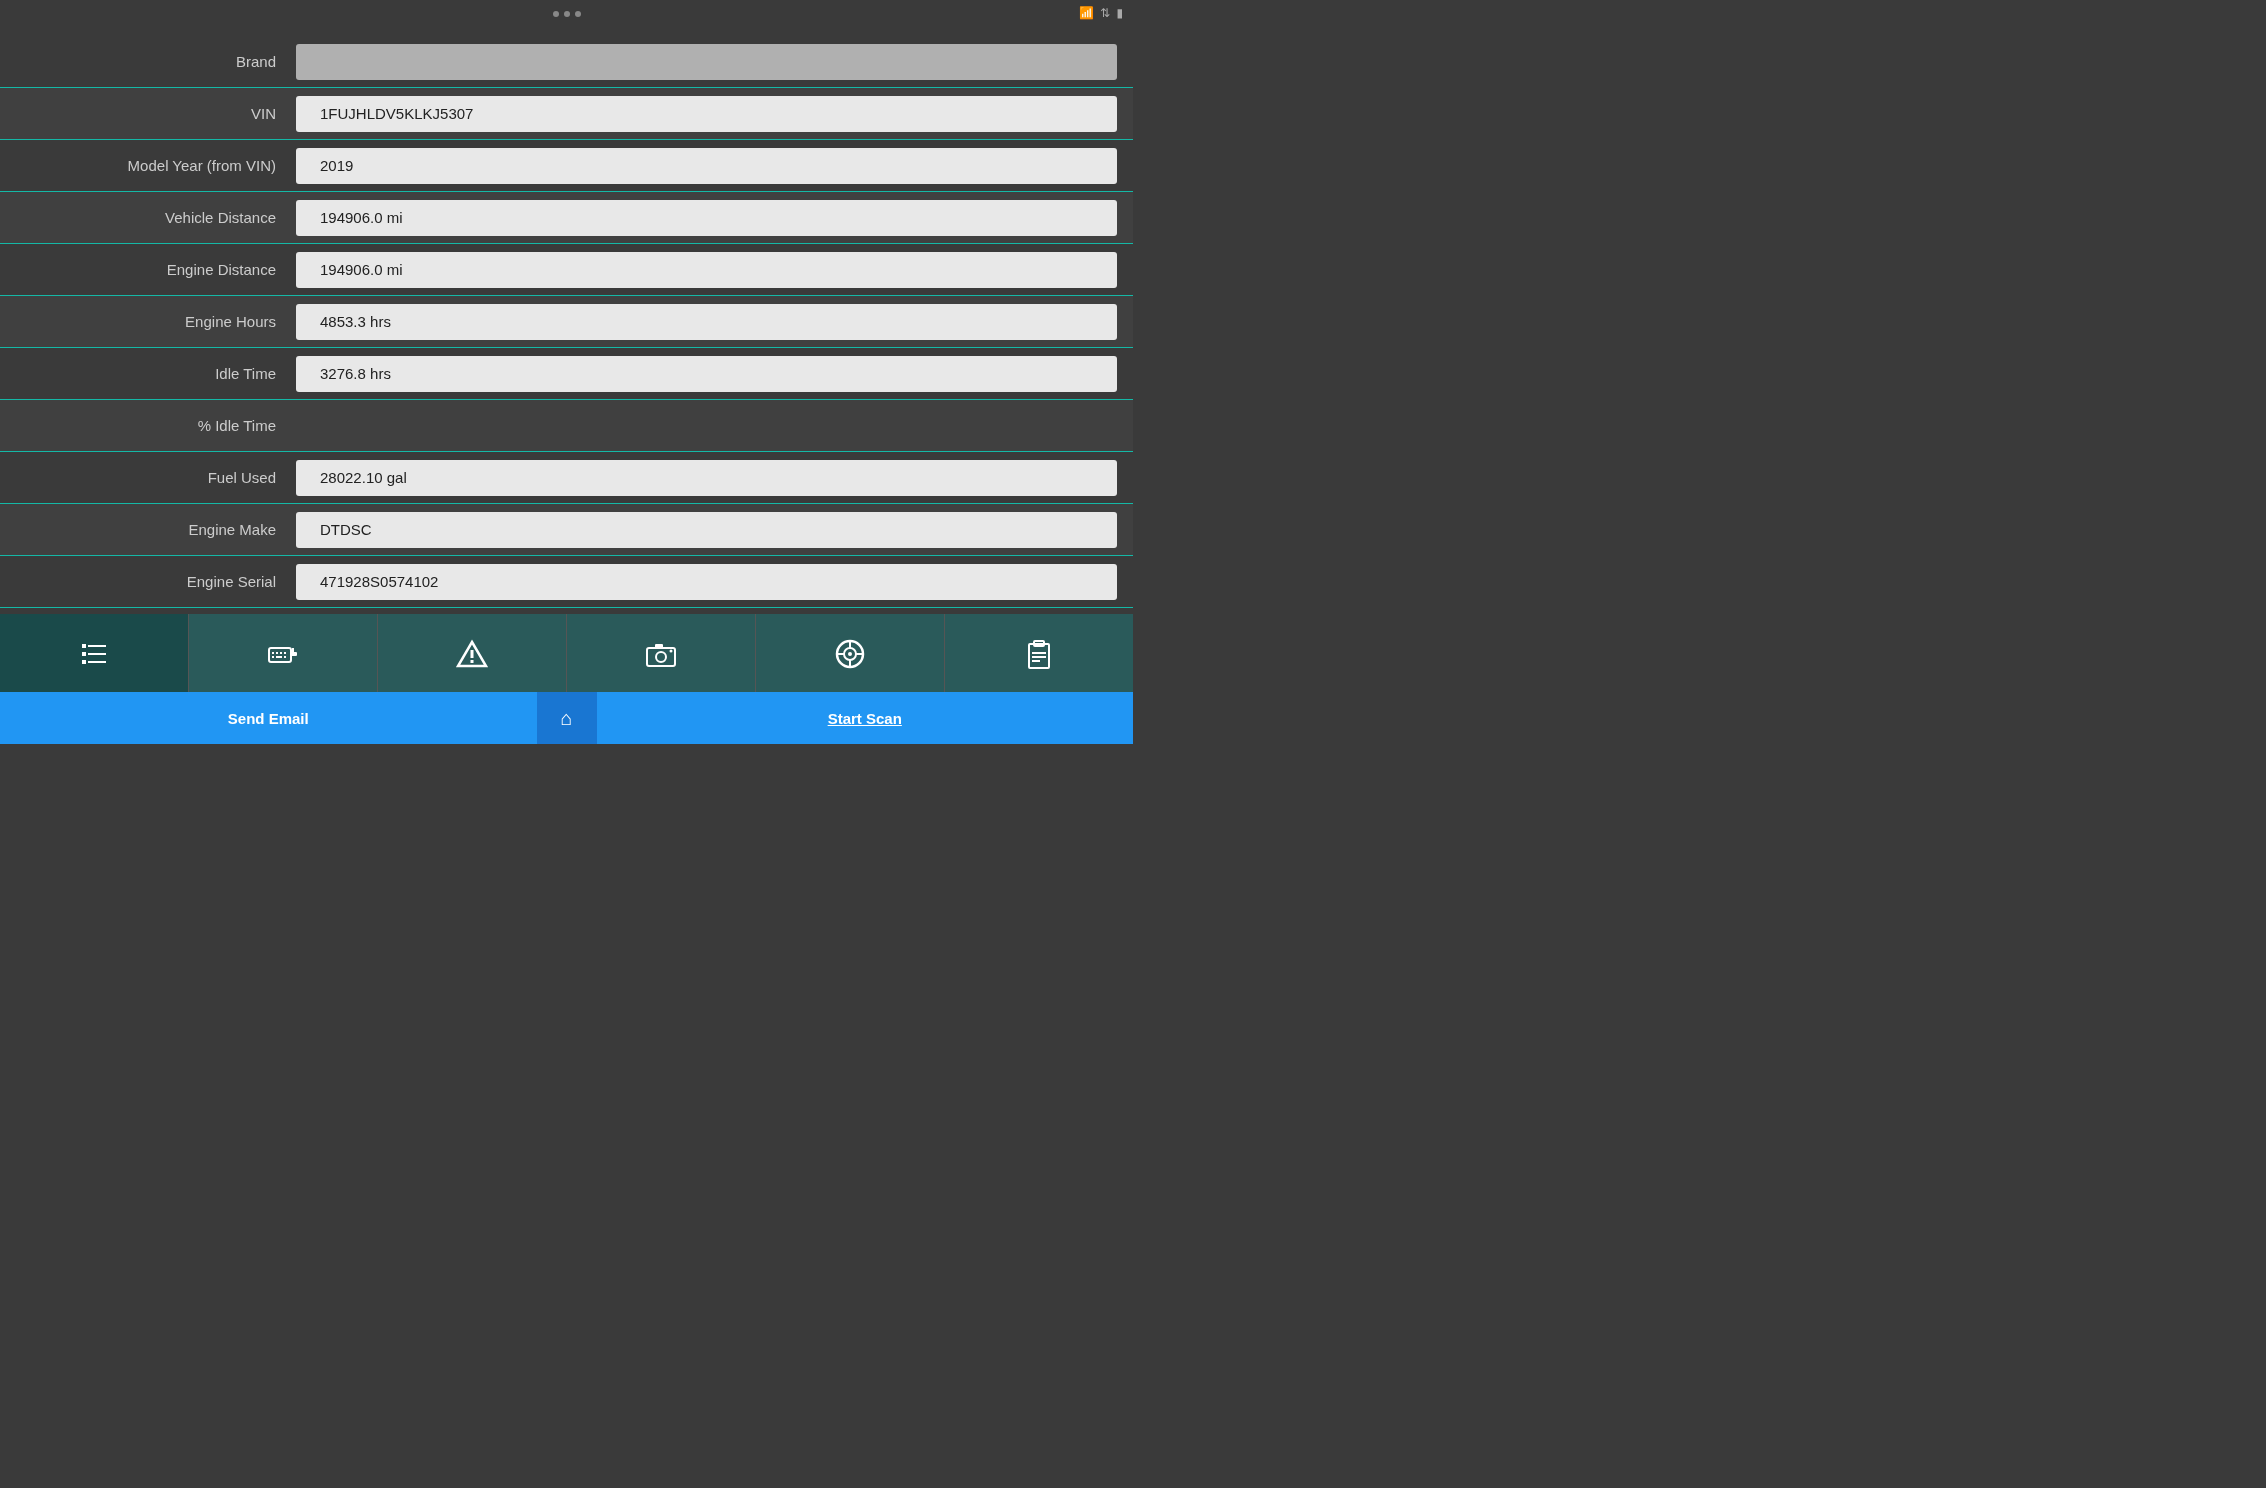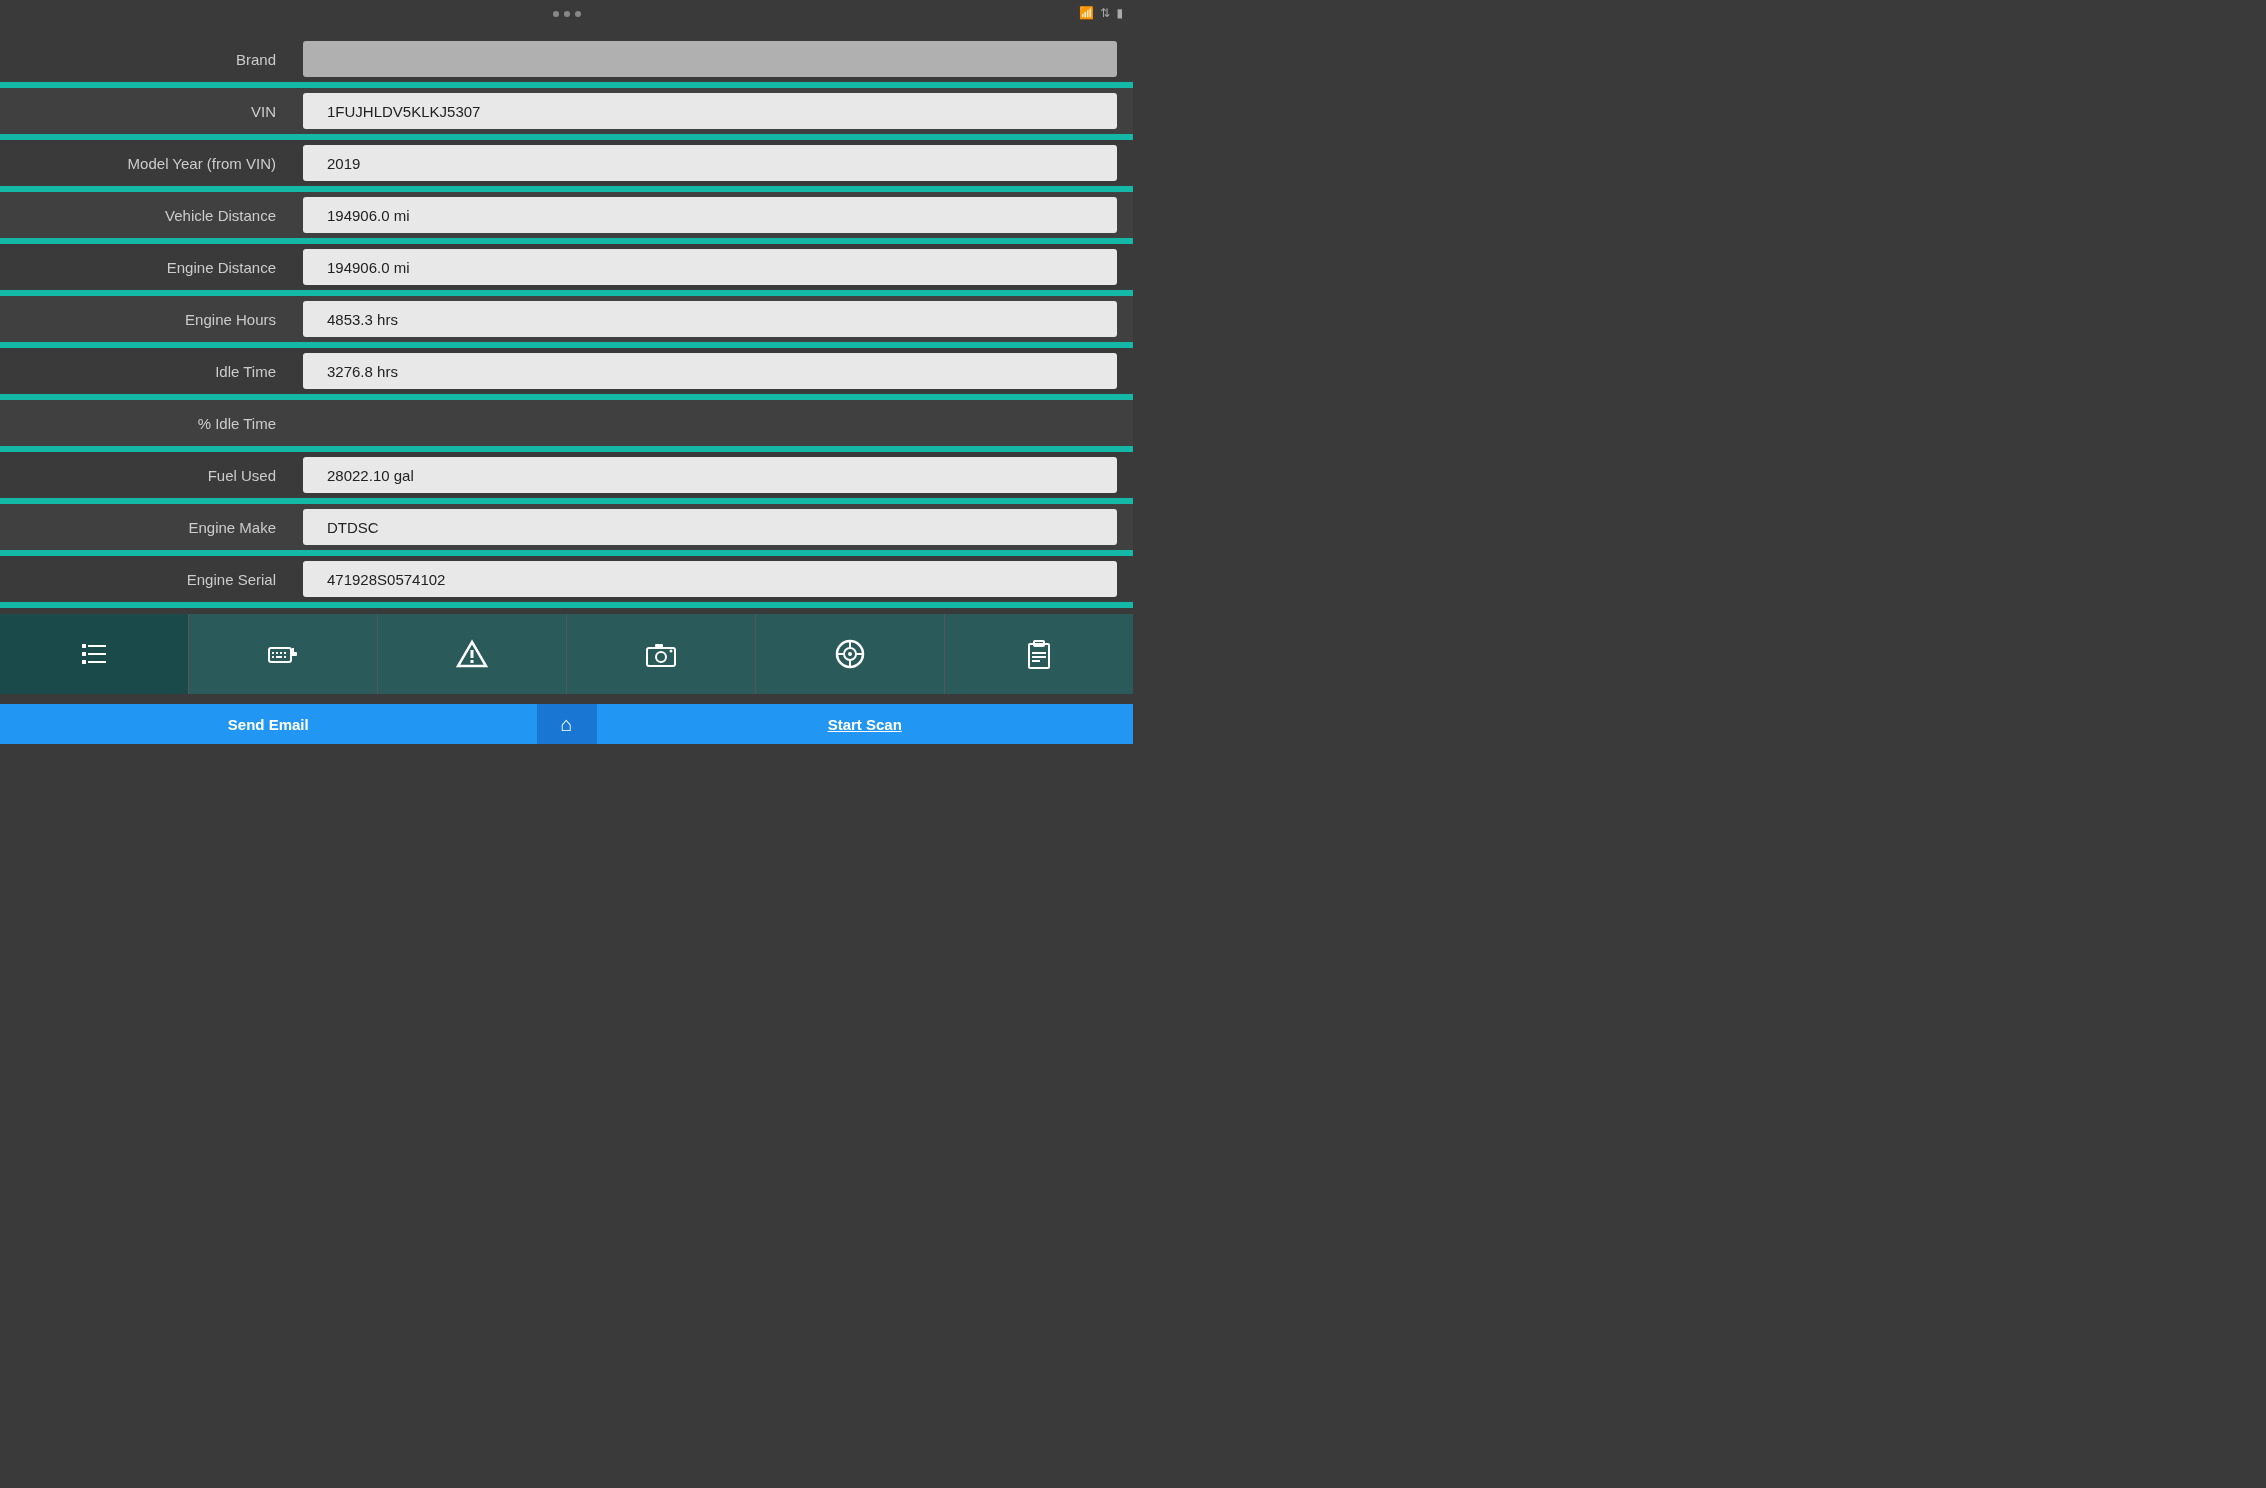--- a/index.html
+++ b/index.html
@@ -57,22 +57,21 @@
       overflow-y: auto;
       padding: 8px 0;
     }
 
     
     .form-row {
       display: flex;
       align-items: center;
       min-height: 52px;
       padding: 4px 16px;
-      border-bottom: 6px solid #14b8a6;
-      gap: 7px;
+      border-bottom: 1px solid #14b8a6;
     }
     .form-row:nth-child(odd) {
       background: #3a3a3a;
     }
     .form-row:nth-child(even) {
       background: #404040;
     }
 
     .field-label {
       width: 280px;
@@ -137,21 +136,21 @@
     .nav-item:last-child {
       border-right: none;
     }
 
     
     .action-bar {
       position: absolute;
       bottom: 0;
       left: 0;
       right: 0;
-      height: 40px;
+      height: 52px;
       display: flex;
       align-items: stretch;
     }
     .action-btn {
       flex: 1;
       border: none;
       cursor: pointer;
       font-size: 15px;
       font-weight: bold;
       color: white;

